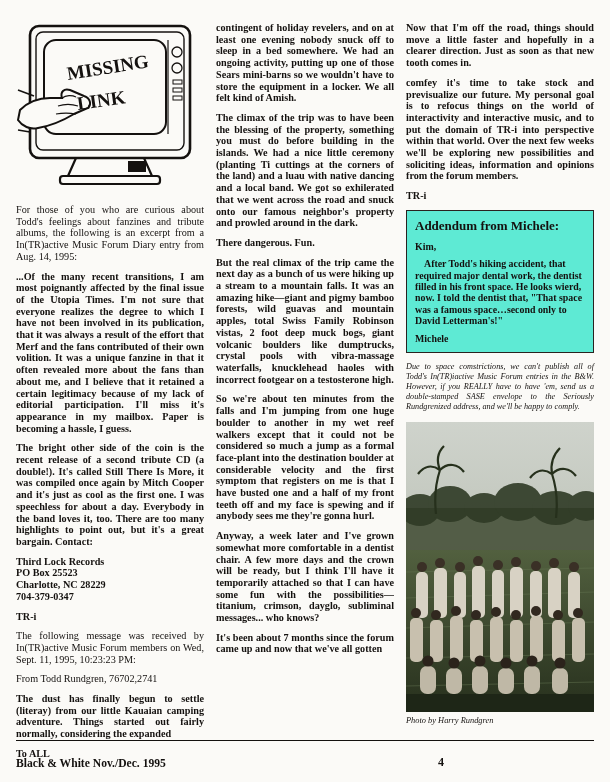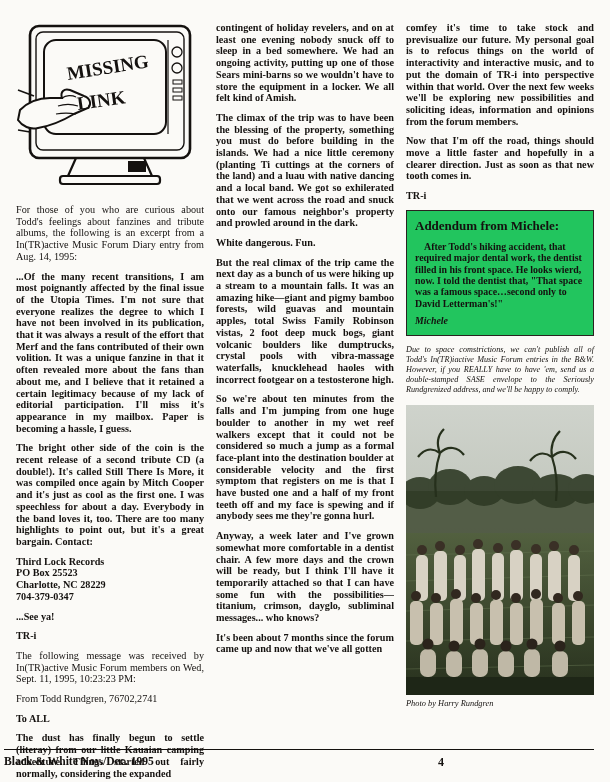--- a/index.html
+++ b/index.html
@@ -39,37 +39,37 @@
     position:relative;
     margin-bottom:10px;
   }
   .illo svg { display:block; }
 
   
   .addendum {
     border:1.4px solid #2a2320;
     padding:7px 8px 8px 8px;
     margin:0 0 9px 0;
-    background:#22c55e;
+    background:#5eead4;
   }
   .addendum h3 {
     font-family:"Liberation Serif", serif;
     font-size:13px;
     margin:0 0 7px 0;
     font-weight:bold;
   }
   .addendum p {
     font-size:9.9px;
     line-height:11.4px;
     margin:0 0 6px 0;
     text-align:left;
     font-weight:bold;
   }
   .addendum p.indent { text-indent:9px; }
-  .addendum p.sig { margin-bottom:0;font-style:italic; }
+  .addendum p.sig { margin-bottom:0; }
 
   .italic-note {
     font-size:8.2px;
     line-height:10px;
     font-style:italic;
     text-align:justify;
     margin:0 0 10px 0;
   }
 
   
@@ -83,26 +83,26 @@
   .photo svg { display:block; }
   .caption {
     font-size:8.4px;
     font-style:italic;
     margin-top:4px;
   }
 
   
   .footer {
     position:absolute;
-    left:4px; right:16px;
+    left:16px; right:16px;
     bottom:12px;
     border-top:1.6px solid #14110f;
-    padding-top:5px;
+    padding-top:14px;
     display:flex;
-    align-items:flex-start;
+    align-items:flex-end;
     justify-content:space-between;
     font-weight:bold;
     font-size:11.6px;
   }
   .footer .pg { font-size:12px; margin-right:150px;}
 
   .addr { font-size:10.2px; line-height:11.7px; font-weight:bold; margin:0 0 8px 0;}
 </style>
 </head>
 <body>
@@ -147,45 +147,45 @@
         </svg>
       </div>
 
       <p>For those of you who are curious about Todd's feelings about fanzines and tribute albums, the following is an excerpt from a In(TR)active Music Forum Diary entry from Aug. 14, 1995:</p>
       <p class="bold">...Of the many recent transitions, I am most poignantly affected by the final issue of the Utopia Times. I'm not sure that everyone realizes the degree to which I have not been involved in its publication, that it was always a result of the effort that Merf and the fans contributed of their own volition. It was a unique fanzine in that it often revealed more about the fans than about me, and I believe that it retained a certain legitimacy because of my lack of editorial participation. I'll miss it's appearance in my mailbox. Paper is becoming a hassle, I guess.</p>
       <p class="bold">The bright other side of the coin is the recent release of a second tribute CD (a double!). It's called Still There Is More, it was compiled once again by Mitch Cooper and it's just as cool as the first one. I was speechless for about a day. Everybody in the band loves it, too. There are too many highlights to point out, but it's a great bargain. Contact:</p>
       <p class="addr" style="white-space:pre-line">Third Lock Records
 PO Box 25523
 Charlotte, NC 28229
 704-379-0347</p>
-      <p class="bold">...See ya!</p>
       <p class="bold">TR-i</p>
       <p>The following message was received by In(TR)active Music Forum members on Wed, Sept. 11, 1995, 10:23:23 PM:</p>
       <p>From Todd Rundgren, 76702,2741</p>
+      <p class="bold">The dust has finally begun to settle (literay) from our little Kauaian camping adventure. Things started out fairly normally, considering the expanded</p>
       <p class="bold">To ALL</p>
-      <p class="bold">The dust has finally begun to settle (literay) from our little Kauaian camping adventure. Things started out fairly normally, considering the expanded</p>
     </div>
 
     <div class="col">
       <p class="bold">contingent of holiday revelers, and on at least one evening nobody snuck off to sleep in a bed somewhere. We had an ongoing activity, putting up one of those Sears mini-barns so we wouldn't have to store the equipment in a locker. We all felt kind of Amish.</p>
       <p class="bold">The climax of the trip was to have been the blessing of the property, something you must do before building in the islands. We had a nice little ceremony (planting Ti cuttings at the corners of the land) and a luau with native dancing and a local band. We got so exhilerated that we went across the road and snuck onto our famous neighbor's property and prowled around in the dark.</p>
-      <p class="bold">White dangerous. Fun.</p>
+      <p class="bold">There dangerous. Fun.</p>
       <p class="bold">But the real climax of the trip came the next day as a bunch of us were hiking up a stream to a mountain falls. It was an amazing hike—giant and pigmy bamboo forests, wild guavas and mountain apples, total Swiss Family Robinson vistas, 2 foot deep muck bogs, giant volcanic boulders like dumptrucks, crystal pools with vibra-massage waterfalls, knucklehead haoles with incorrect footgear on a testosterone high.</p>
       <p class="bold">So we're about ten minutes from the falls and I'm jumping from one huge boulder to another in my wet reef walkers except that it could not be considered so much a jump as a formal face-plant into the destination boulder at considerable velocity and the first symptom that registers on me is that I have busted one and a half of my front teeth off and my face is spewing and if anybody sees me they're gonna hurl.</p>
       <p class="bold">Anyway, a week later and I've grown somewhat more comfortable in a dentist chair. A few more days and the crown will be ready, but I think I'll have it temporarily attached so that I can have some fun with the possibilities—titanium, crimson, dayglo, subliminal messages... who knows?</p>
       <p class="bold">It's been about 7 months since the forum came up and now that we've all gotten</p>
     </div>
 
     <div class="col">
+      <p class="bold">Now that I'm off the road, things should move a little faster and hopefully in a clearer direction. Just as soon as that new tooth comes in.</p>
       <p class="bold">comfey it's time to take stock and previsualize our future. My personal goal is to refocus things on the world of interactivity and interactive music, and to put the domain of TR-i into perspective within that world. Over the next few weeks we'll be exploring new possibilities and soliciting ideas, information and opinions from the forum members.</p>
-      <p class="bold">Now that I'm off the road, things should move a little faster and hopefully in a clearer direction. Just as soon as that new tooth comes in.</p>
       <p class="bold">TR-i</p>
 
       <div class="addendum">
         <h3>Addendum from Michele:</h3>
+        <p>Kim,</p>
         <p class="indent">After Todd's hiking accident, that required major dental work, the dentist filled in his front space. He looks wierd, now. I told the dentist that, "That space was a famous space…second only to David Letterman's!"</p>
         <p class="sig">Michele</p>
       </div>
 
       <div class="italic-note">Due to space comstrictions, we can't publish  all of Todd's In(TR)iactive Music Forum entries in the B&amp;W. However, if you REALLY have to have 'em, send us a double-stamped SASE envelope to the Seriously Rundgrenized address, and we'll be happy to comply.</div>
 
       <div class="photo-wrap">
         <div class="photo">
           <svg width="188" height="290" viewBox="0 0 188 290" xmlns="http://www.w3.org/2000/svg">
             <defs>

